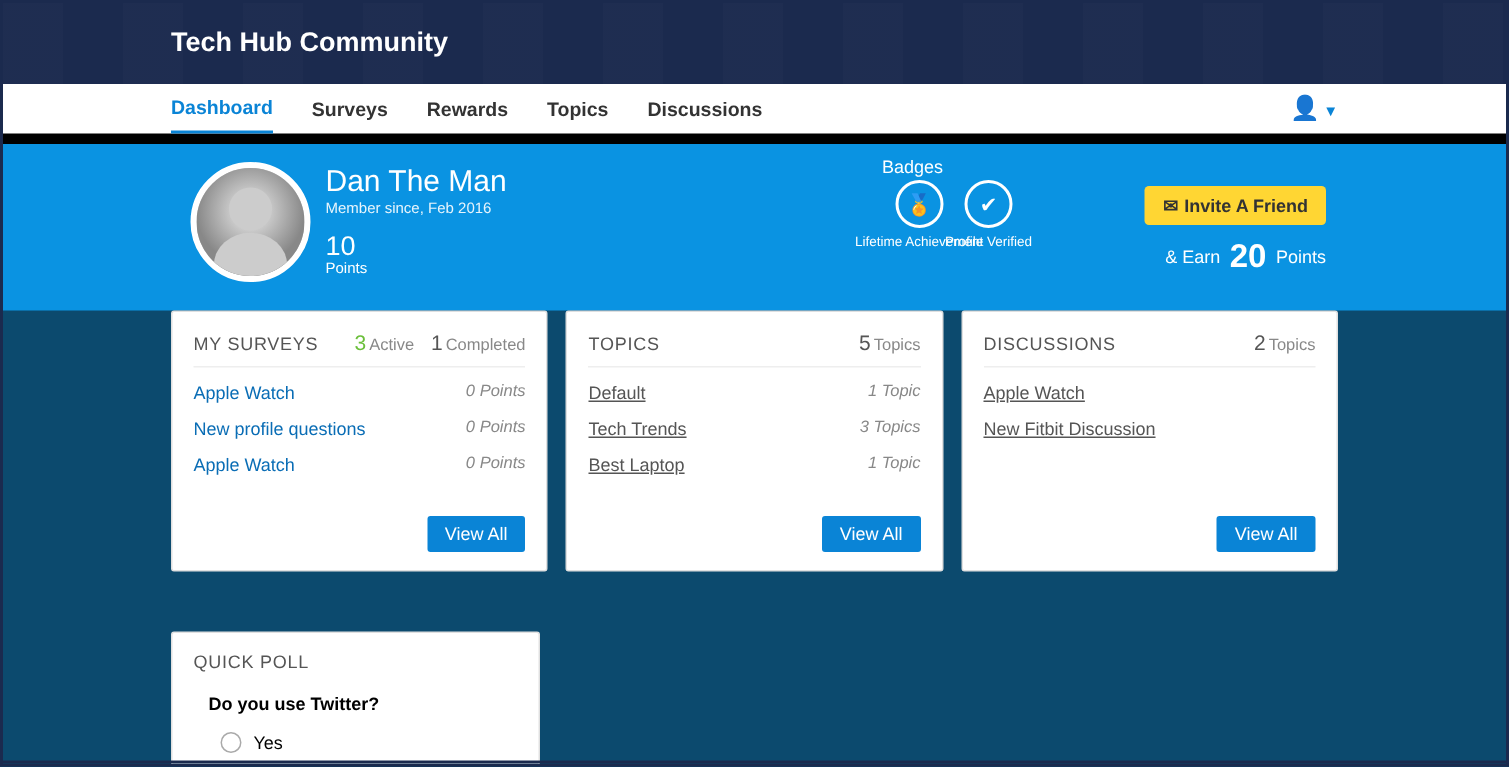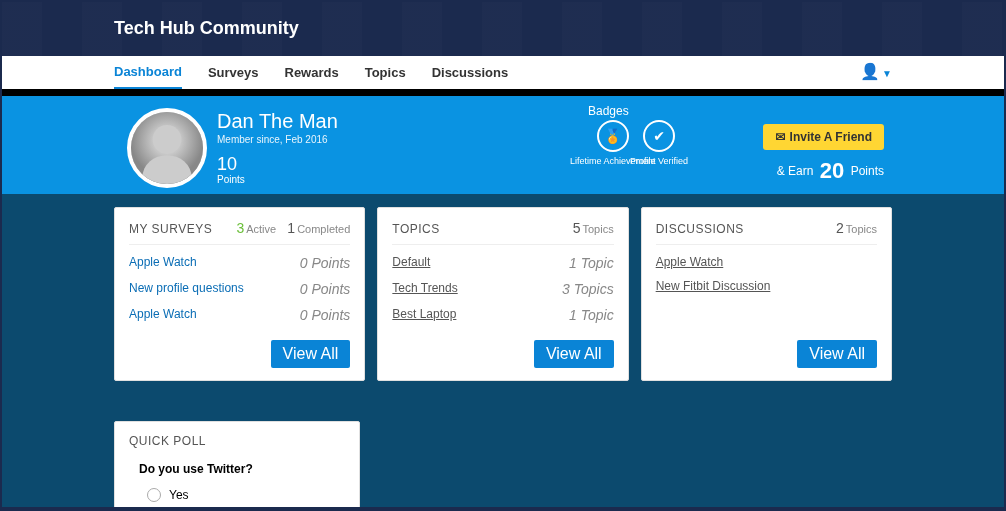--- a/index.html
+++ b/index.html
@@ -5,21 +5,21 @@
   html,body{margin:0;padding:0;font-family:Arial,Helvetica,sans-serif;background:#1b2a4e;}
   .frame{width:1006px;height:511px;overflow:hidden;background:#0c4a6e;position:relative;box-sizing:border-box;border:2px solid #1b2a4e;}
   .topbar{height:54px;background:#1b2a4e;position:relative;}
   .topbar .title{position:absolute;left:112px;top:16px;color:#fff;font-size:18px;font-weight:bold;}
   .topbar::before{content:"";position:absolute;inset:0;background:repeating-linear-gradient(90deg,rgba(255,255,255,0.04) 0 40px,rgba(255,255,255,0) 40px 80px);opacity:.4;}
   .navbar{background:#fff;height:33px;border-bottom:7px solid #000000;display:flex;align-items:center;padding-left:112px;position:relative;}
   .navbar .tab{font-size:13px;color:#333;margin-right:26px;padding:8px 0;cursor:pointer;font-weight:bold;}
   .navbar .tab.active{color:#0a84d6;border-bottom:2px solid #0a84d6;}
   .user-menu{position:absolute;right:112px;top:6px;color:#888;font-size:16px;cursor:pointer;}
   .user-menu .caret{font-size:10px;margin-left:2px;color:#0a84d6;}
-  .hero{background:#0a93e2;height:98px;position:relative;color:#fff;}
+  .hero{background:#0a93e2;height:111px;position:relative;color:#fff;}
   .avatar{position:absolute;left:125px;top:12px;width:72px;height:72px;border-radius:50%;border:4px solid #fff;overflow:hidden;background:#bbb;display:flex;align-items:center;justify-content:center;}
   .avatar svg{width:100%;height:100%;}
   .hero .name{position:absolute;left:215px;top:14px;font-size:20px;}
   .hero .since{position:absolute;left:215px;top:38px;font-size:10px;opacity:.9;}
   .hero .points-n{position:absolute;left:215px;top:58px;font-size:18px;}
   .hero .points-l{position:absolute;left:215px;top:78px;font-size:10px;}
   .badges-title{position:absolute;left:586px;top:8px;font-size:12px;}
   .badge{position:absolute;top:24px;text-align:center;font-size:9px;line-height:1.2;}
   .badge .ico{width:28px;height:28px;border:2px solid #fff;border-radius:50%;margin:0 auto 4px;display:flex;align-items:center;justify-content:center;font-size:14px;}
   .badge1{left:568px;} .badge2{left:628px;}
@@ -30,22 +30,22 @@
   .content{position:absolute;left:112px;right:112px;top:205px;display:flex;gap:12px;}
   .card{background:#fff;border:1px solid #e0e0e0;border-radius:2px;flex:1;padding:12px 14px;height:174px;position:relative;box-sizing:border-box;}
   .card-head{display:flex;justify-content:space-between;align-items:baseline;border-bottom:1px solid #eee;padding-bottom:8px;margin-bottom:8px;}
   .card-head h3{margin:0;font-size:12px;font-weight:normal;color:#555;letter-spacing:.5px;}
   .meta{font-size:11px;color:#888;}
   .meta .g{color:#6bbf3a;font-size:14px;margin-right:2px;}
   .meta .n{color:#555;font-size:14px;margin:0 2px;}
   .row{display:flex;justify-content:space-between;font-size:12px;margin:10px 0;}
   .row .lnk{color:#0a6db5;cursor:pointer;}
   .row .plain{color:#555;text-decoration:underline;}
-  .row .r{color:#888;font-style:italic;font-size:14px;}
-  .viewall{position:absolute;right:14px;bottom:12px;background:#0a84d6;color:#fff;font-size:16px;padding:5px 12px;border-radius:2px;cursor:pointer;}
+  .row .r{color:#888;font-style:italic;font-size:11px;}
+  .viewall{position:absolute;right:14px;bottom:12px;background:#0a84d6;color:#fff;font-size:12px;padding:5px 12px;border-radius:2px;cursor:pointer;}
   .poll{position:absolute;left:112px;top:419px;width:246px;background:#fff;border:1px solid #e0e0e0;border-radius:2px;padding:12px 14px;box-sizing:border-box;}
   .poll h3{margin:0 0 14px 0;font-size:12px;font-weight:normal;color:#555;letter-spacing:.5px;}
   .poll .q{font-size:12px;font-weight:bold;margin:0 0 12px 10px;}
   .poll .opt{font-size:12px;margin-left:18px;display:flex;align-items:center;gap:8px;}
   .poll .radio{width:12px;height:12px;border:1px solid #aaa;border-radius:50%;display:inline-block;}
   
   .frame::after{content:"";position:absolute;left:0;right:0;bottom:0;height:2px;background:#1b2a4e;}
 </style>
 </head>
 <body>

